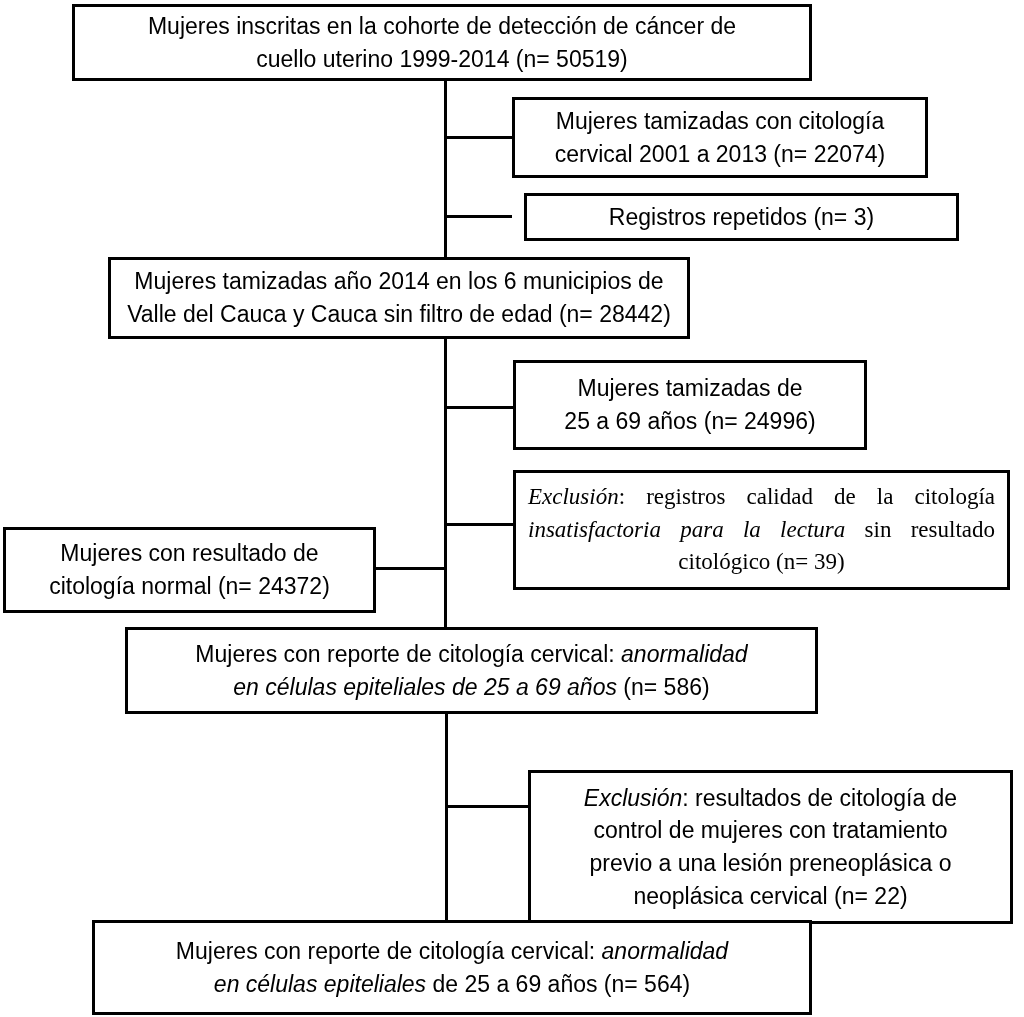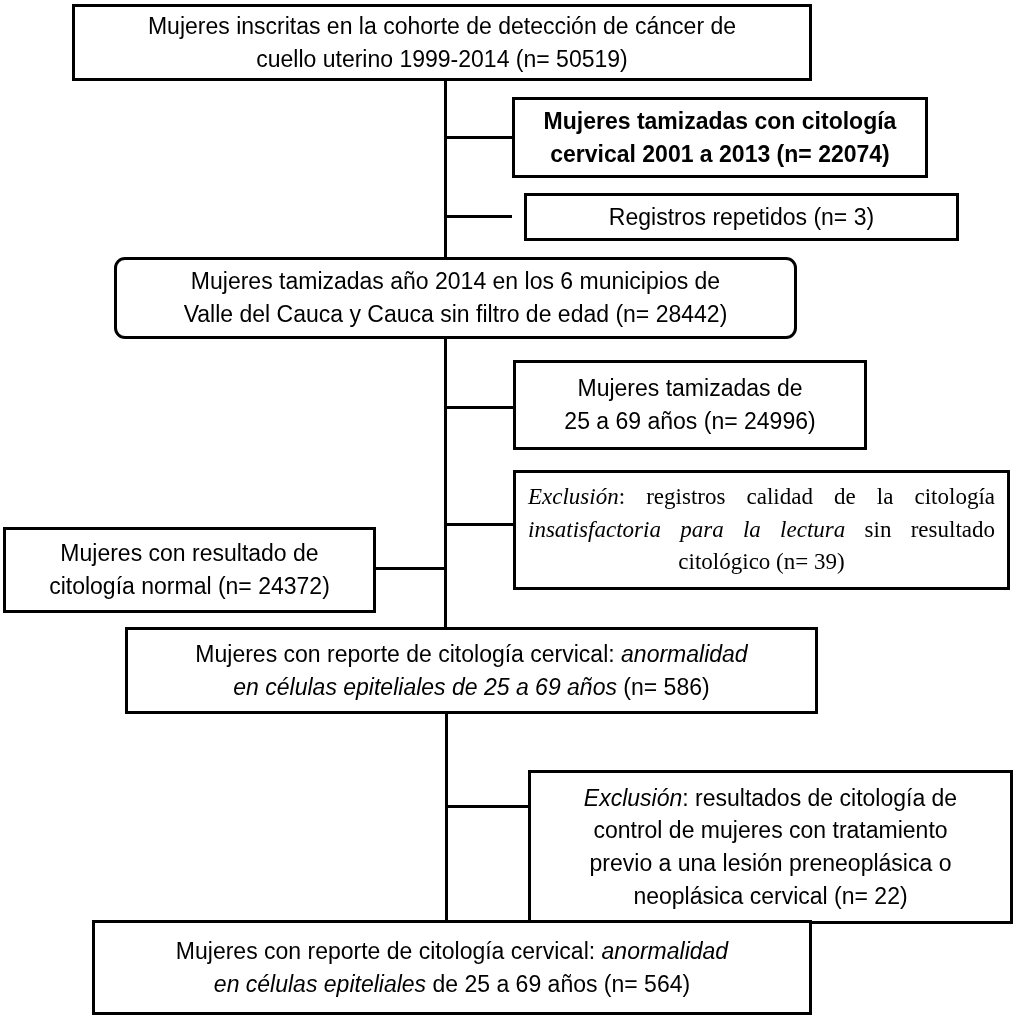--- a/index.html
+++ b/index.html
@@ -32,23 +32,23 @@
   .box.justify { padding: 2px 12px; font-family: Liberation Serif, serif; }
   .box.justify .txt {
     white-space: normal;
     text-align: justify;
     text-align-last: center;
   }
   .line { position: absolute; background: #000000; }
 
   
   .b1  { left: 72px;  top: 4px;   width: 740px; height: 77px;  }
-  .b2  { left: 512px; top: 97px;  width: 416px; height: 81px; font-weight: bold;  }
+  .b2  { left: 512px; top: 97px;  width: 416px; height: 81px;  }
   .b3  { left: 524px; top: 193px; width: 435px; height: 48px;  }
-  .b4  { left: 114px; top: 257px; width: 683px; height: 82px; border-radius: 11px;  }
+  .b4  { left: 108px; top: 257px; width: 582px; height: 82px;  }
   .b5  { left: 513px; top: 360px; width: 354px; height: 90px;  }
   .b6  { left: 513px; top: 470px; width: 497px; height: 120px; }
   .b7  { left: 3px;   top: 527px; width: 373px; height: 86px;  }
   .b8  { left: 125px; top: 627px; width: 693px; height: 87px;  }
   .b9  { left: 528px; top: 727px; width: 485px; height: 154px; margin-top: 43px; }
   .b10 { left: 92px;  top: 920px; width: 720px; height: 95px;  }
 
   
   .v1 { left: 444px; top: 81px;  width: 3px;  height: 176px; }
   .v2 { left: 444px; top: 339px; width: 3px;  height: 288px; }

